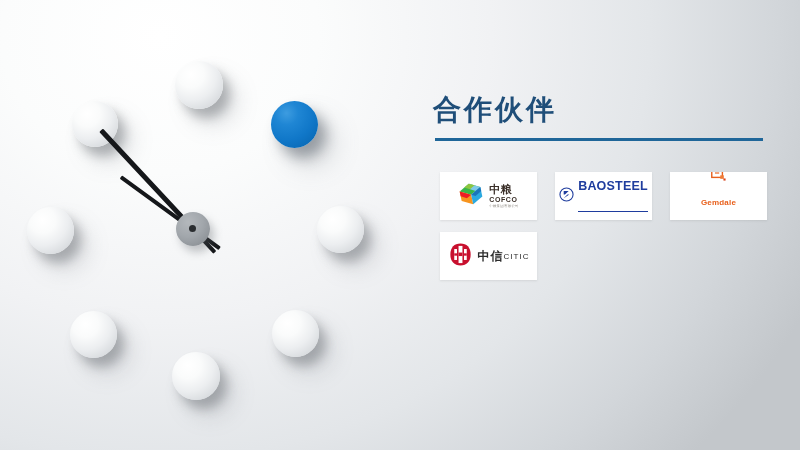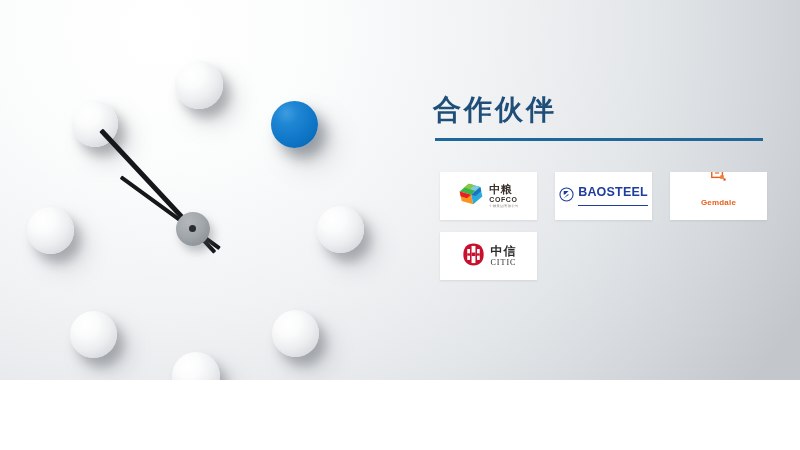--- a/index.html
+++ b/index.html
@@ -9,21 +9,21 @@
   body {
     width: 800px;
     height: 450px;
     overflow: hidden;
     font-family: "Liberation Sans", "DejaVu Sans", sans-serif;
   }
 
   #slide {
     position: relative;
     width: 800px;
-    height: 380px;
+    height: 450px;
     overflow: hidden;
     background:
       radial-gradient(ellipse 720px 620px at 20% 8%,
         #ffffff 0%,
         #fbfcfc 22%,
         #f1f2f4 46%,
         #e3e6e9 68%,
         #d2d6da 86%,
         #c3c7cb 100%);
   }
@@ -174,21 +174,21 @@
     display: flex;
     align-items: center;
     gap: 4px;
   }
   .baosteel-name {
     font-size: 12.5px;
     font-weight: bold;
     color: #1f3d9e;
     letter-spacing: 0.2px;
     border-bottom: 1.5px solid #1f3d9e;
-    padding-bottom: 5px;
+    padding-bottom: 18px;
     line-height: 1.05;
   }
 
   
   .desano {
     text-align: center;
     font-size: 10px;
     font-weight: bold;
     color: #1b1b1b;
     line-height: 1.45;
@@ -219,36 +219,35 @@
   }
 
   
   .citic-row {
     display: flex;
     align-items: center;
     gap: 5px;
   }
   .citic-text {
     display: flex;
-    flex-direction: column;
     align-items: flex-start;
     line-height: 1;
   }
   .citic-cn {
     font-size: 12px;
     font-weight: bold;
     color: #2b2b2b;
     letter-spacing: 1px;
   }
   .citic-en {
     font-size: 8px;
     color: #2b2b2b;
     letter-spacing: 1px;
     margin-top: 2.5px;
-    font-family: Liberation Serif, serif;
+    font-family: Liberation Sans, sans-serif;
   }
 </style>
 </head>
 <body>
 
 <div id="slide">
 
   <div id="clock-art">
 
     <div class="marker" style="left:175px;top:61px;width:48px;height:48px;">

